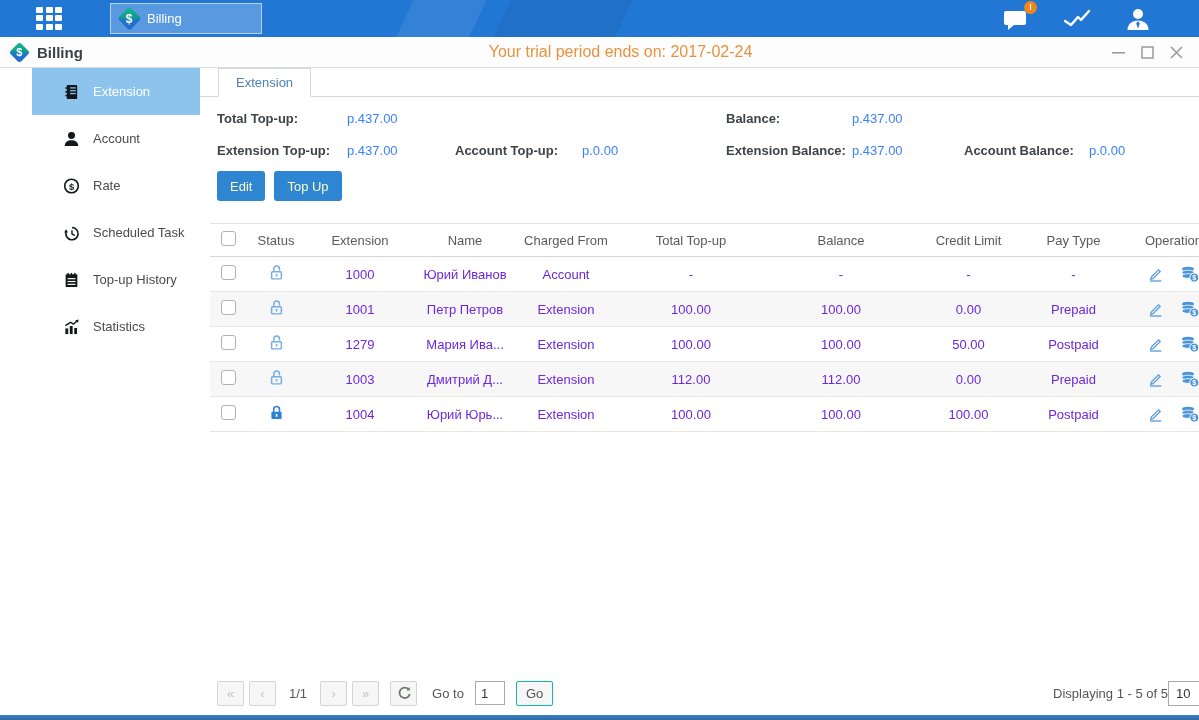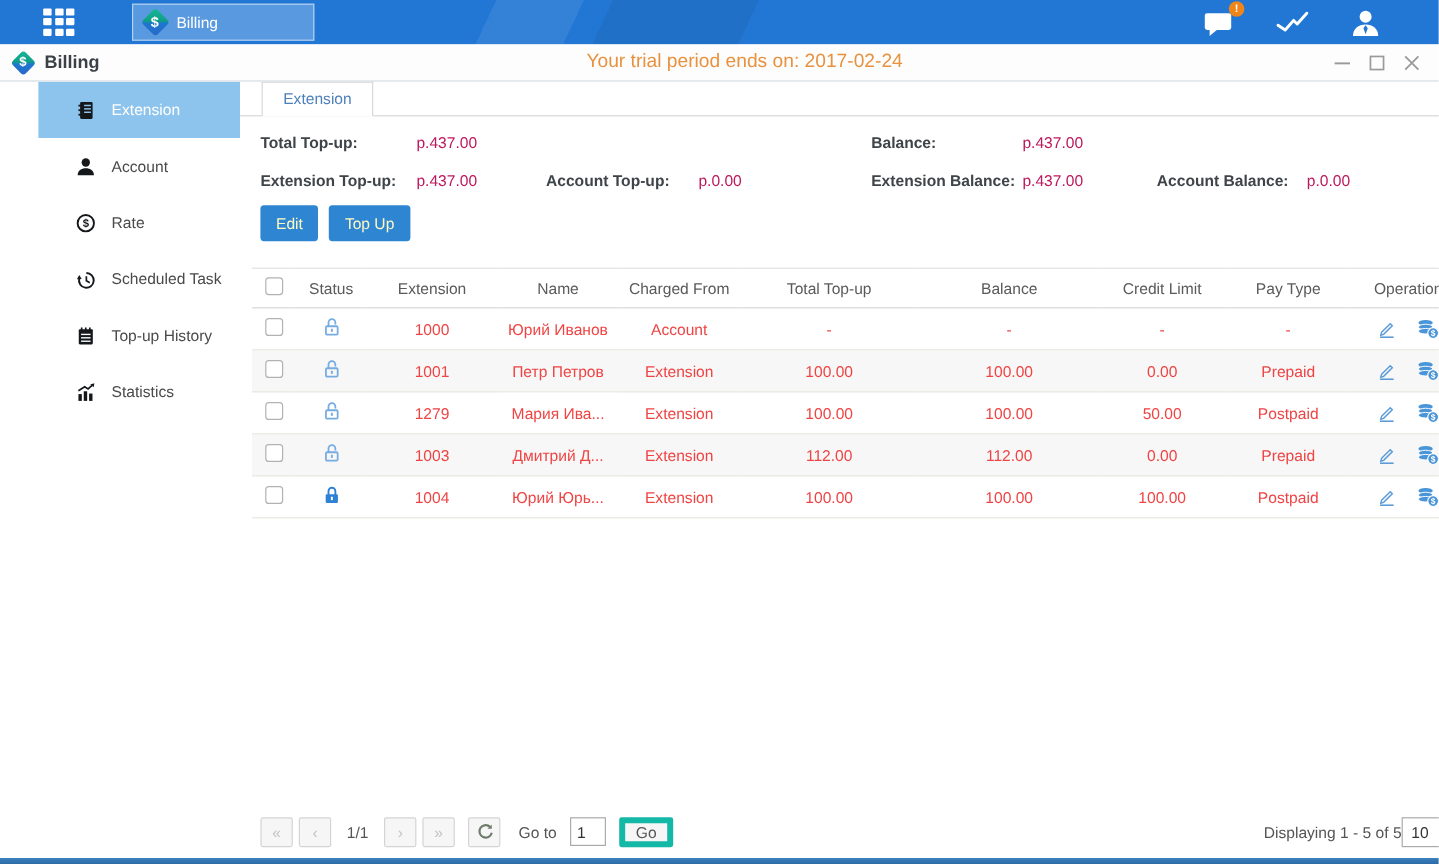--- a/index.html
+++ b/index.html
@@ -50,48 +50,48 @@
 
   
   .tabstrip { height:29px; border-bottom:1px solid #d8d8d8; display:flex; }
   .tab { margin-left:18px; margin-bottom:-1px; border:1px solid #d8d8d8; border-bottom:1px solid #fff; background:#fff;
     padding:0 17px; line-height:27px; font-size:13px; color:#4d7fb9; cursor:pointer; }
 
   
   .summary { padding:14px 0 0 17px; display:grid; font-size:13px;
     grid-template-columns:130px 108px 127px 144px 126px 112px 125px auto; row-gap:17px; align-items:center; }
   .summary .lbl { font-weight:bold; color:#3f4449; }
-  .summary .val { color:#be185d; }
+  .summary .val { color:#3b82f6; }
 
   
   .btn-row { margin:13px 0 0 17px; display:flex; gap:9px; }
   .btn { background:#2e86d3; color:#fef9c3; border:none; font-size:13px; font-family:inherit; height:30px; padding:0 13px; border-radius:3px; cursor:pointer; }
 
   
   table { margin:22px 8px 0 10px; border-collapse:collapse; table-layout:fixed; width:1007px; font-size:13px; }
   col.c-check{width:36px} col.c-status{width:60px} col.c-ext{width:108px} col.c-name{width:102px}
   col.c-from{width:100px} col.c-topup{width:150px} col.c-bal{width:150px} col.c-credit{width:105px}
   col.c-pay{width:105px} col.c-op{width:95px}
   thead td { border-top:1px solid #e2e2e2; border-bottom:1px solid #d8d8d8; height:33px; color:#5a5a5a; }
   td { text-align:center; vertical-align:middle; }
-  tbody td { height:35px; border-bottom:1px solid #e9e6df; color:#ef4444; }
+  tbody td { height:35px; border-bottom:1px solid #e9e6df; color:#6d28d9; }
   tbody tr:nth-child(even) { background:#f7f7f7; }
   .cb { width:15px; height:15px; border:1px solid #b2b2b2; border-radius:3px; background:#fff; display:inline-block; cursor:pointer; }
   .name-cell { white-space:nowrap; overflow:hidden; }
   .op-icons { display:flex; justify-content:center; gap:16px; align-items:center; }
   .op-icons span { cursor:pointer; display:flex; }
 
   
   .pager { margin:auto 8px 7px 17px; display:flex; align-items:center; gap:5px; font-size:13px; color:#555; height:30px; }
   .pg-btn { width:27px; height:25px; background:#f6f6f6; border:1px solid #d4d4d4; border-radius:2px;
     color:#c3c3c3; font-size:13px; display:flex; align-items:center; justify-content:center; cursor:pointer; }
   .pg-label { padding:0 8px; color:#555; }
   .goto-label { margin-left:10px; margin-right:6px; }
   .goto-input { width:30px; height:24px; border:1px solid #ababab; font-size:13px; font-family:inherit; padding-left:5px; color:#333; }
-  .go-btn { margin-left:6px; height:25px; padding:0 9px; background:#f6f6f6; border:5px solid #14b8a6; border-radius:2px; font-size:13px; font-family:inherit; color:#555; cursor:pointer; }
+  .go-btn { margin-left:6px; height:25px; padding:0 9px; background:#f6f6f6; border:1px solid #14b8a6; border-radius:2px; font-size:13px; font-family:inherit; color:#555; cursor:pointer; }
   .pager-right { margin-left:auto; display:flex; align-items:center; gap:0; }
   .page-size { width:53px; height:25px; border:1px solid #ababab; background:#fff; display:flex; align-items:center; cursor:pointer; }
   .page-size .num { padding-left:7px; color:#333; }
   .page-size .arrow { margin-left:auto; margin-right:5px; font-size:9px; color:#9a9a9a; }
 
   .bottom-strip { height:5px; background:linear-gradient(#3c80bd,#2b6aa6); }
 </style>
 </head>
 <body>
 

